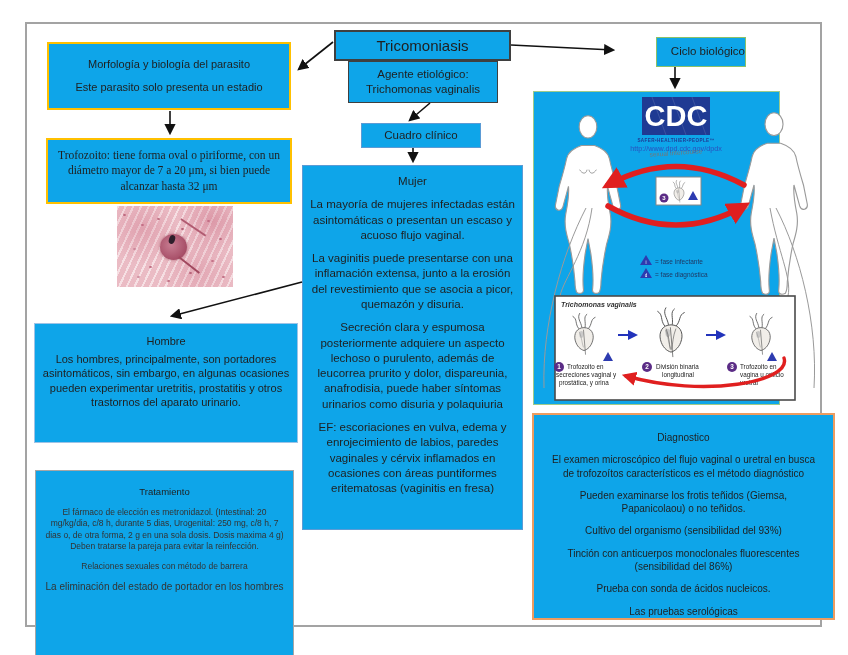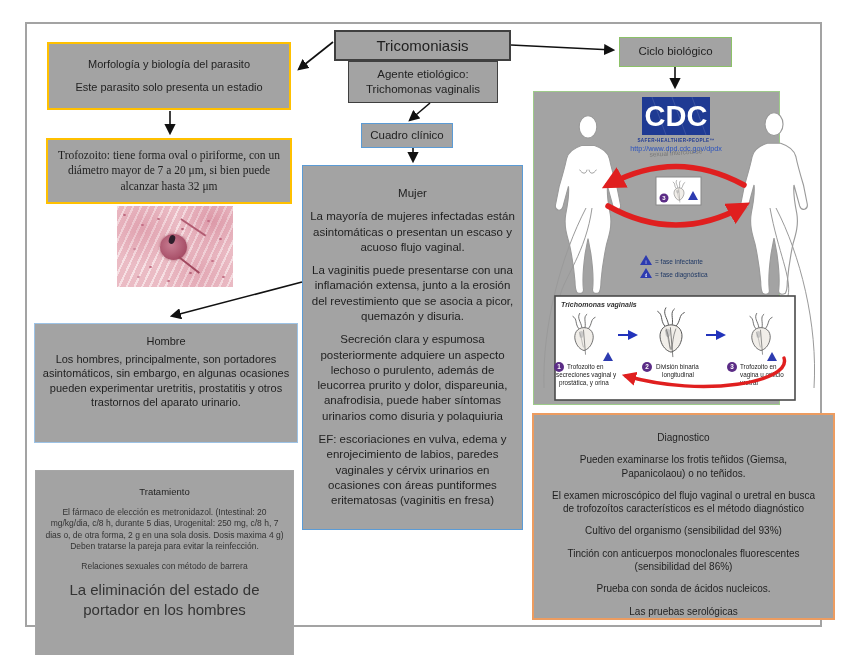--- a/index.html
+++ b/index.html
@@ -5,50 +5,50 @@
   html,body{margin:0;padding:0;}
   body{
     width:848px;height:655px;position:relative;background:#ffffff;
     font-family:"Liberation Sans","DejaVu Sans",sans-serif;color:#1f1f1f;overflow:hidden;
   }
   .slide{
     position:absolute;left:25px;top:22px;width:797px;height:605px;
     border:2px solid #a3a3a3;background:#fff;box-sizing:border-box;
   }
   .box{
-    position:absolute;background:#a3a3a3;box-sizing:border-box;text-align:center;
+    position:absolute;background:#0ea5e9;box-sizing:border-box;text-align:center;
     line-height:1.32;
   }
   .box p{margin:0;}
   
   .b-title{left:334px;top:30px;width:177px;height:31px;border:2px solid #3f3f3f;
     font-size:15px;display:flex;align-items:center;justify-content:center;z-index:3;}
   .b-agente{left:348px;top:61px;width:150px;height:42px;border:1.5px solid #3f3f3f;
     font-size:11.5px;display:flex;flex-direction:column;align-items:center;justify-content:center;z-index:2;}
-  .b-cuadro{left:361px;top:123px;width:92px;height:25px;border:1.5px solid #5B9BD5;
+  .b-cuadro{left:361px;top:123px;width:120px;height:25px;border:1.5px solid #5B9BD5;
     font-size:11.5px;display:flex;align-items:center;justify-content:center;}
   .b-morfo{left:47px;top:42px;width:244px;height:68px;border:2px solid #FFC000;
     font-size:11px;display:flex;flex-direction:column;justify-content:space-evenly;padding:4px 6px;}
   .b-trofo{left:46px;top:138px;width:246px;height:66px;border:2px solid #FFC000;
     font-size:11.5px;display:flex;align-items:center;justify-content:center;padding:2px 5px;font-family:Liberation Serif, serif;}
-  .b-ciclo{left:619px;top:37px;width:113px;height:30px;border:1.5px solid #8CC168;
-    font-size:11.5px;display:flex;align-items:center;justify-content:center;}
+  .b-ciclo{left:656px;top:37px;width:90px;height:30px;border:1.5px solid #8CC168;
+    font-size:11.5px;display:flex;align-items:center;justify-content:flex-end;}
   .b-mujer{left:302px;top:165px;width:221px;height:365px;border:1.5px solid #5B9BD5;
     font-size:11.5px;padding:8px 5px;line-height:1.33;}
   .b-mujer p{margin-top:8px;}
-  .b-mujer .bx-title{margin-top:12px;margin-bottom:0;}
+  .b-mujer .bx-title{margin-top:0;margin-bottom:0;}
   .b-hombre{left:34px;top:323px;width:264px;height:120px;border:1.5px solid #9DC3E6;
     font-size:11px;padding:7px 6px;}
   .b-hombre p{margin-top:3px;}
   .b-trat{left:35px;top:447px;width:259px;height:198px;border:1.5px solid #a6a6a6;
     font-size:8.5px;padding:7px 6px;color:#333;line-height:1.35;margin-top:23px;}
   .b-trat .bx-title{font-size:9.5px;color:#1f1f1f;}
   .b-trat p{margin-top:8px;}
   .b-trat p.tight{margin-top:0;}
-  .b-trat p.big{font-size:15px;}
+  .b-trat p.big{font-size:10px;}
   .b-diag{left:532px;top:413px;width:303px;height:207px;border:2px solid #ED9C60;
     font-size:10px;padding:7px 16px;line-height:1.33;}
   .b-diag p{margin-top:9px;}
   .b-cdc{left:533px;top:91px;width:247px;height:314px;border:1.5px solid #9ECB8A;padding:0;}
   
   .micro{
     position:absolute;left:117px;top:206px;width:116px;height:81px;z-index:2;
     background:
       radial-gradient(circle at 22% 28%, rgba(196,92,118,.28), transparent 34%),
       radial-gradient(circle at 82% 18%, rgba(186,70,100,.30), transparent 30%),
@@ -121,40 +121,40 @@
 
 <div class="box b-ciclo">
   <span>Ciclo biológico</span>
 </div>
 
 <div class="box b-mujer">
   <p class="bx-title">Mujer</p>
   <p>La mayoría de mujeres infectadas están asintomáticas o presentan un escaso y acuoso flujo vaginal.</p>
   <p>La vaginitis puede presentarse con una inflamación extensa, junto a la erosión del revestimiento que se asocia a picor, quemazón y disuria.</p>
   <p>Secreción clara y espumosa posteriormente adquiere un aspecto lechoso o purulento, además de leucorrea prurito y dolor, dispareunia, anafrodisia, puede haber síntomas urinarios como disuria y polaquiuria</p>
-  <p>EF: escoriaciones en vulva, edema y enrojecimiento de labios, paredes vaginales y cérvix urinarios en ocasiones con áreas puntiformes eritematosas (vaginitis en fresa)</p>
+  <p>EF: escoriaciones en vulva, edema y enrojecimiento de labios, paredes vaginales y cérvix inflamados en ocasiones con áreas puntiformes eritematosas (vaginitis en fresa)</p>
 </div>
 
 <div class="box b-hombre">
   <p class="bx-title">Hombre</p>
   <p>Los hombres, principalmente, son portadores asintomáticos, sin embargo, en algunas ocasiones pueden experimentar uretritis, prostatitis y otros trastornos del aparato urinario.</p>
 </div>
 
 <div class="box b-trat">
   <p class="bx-title">Tratamiento</p>
   <p>El fármaco de elección es metronidazol. (Intestinal: 20 mg/kg/dia, c/8 h, durante 5 dias, Urogenital: 250 mg, c/8 h, 7 dias o, de otra forma, 2 g en una sola dosis. Dosis maxima 4 g)</p>
   <p class="tight">Deben tratarse la pareja para evitar la reinfección.</p>
   <p>Relaciones sexuales con método de barrera</p>
   <p class="big">La eliminación del estado de portador en los hombres</p>
 </div>
 
 <div class="box b-diag">
   <p class="bx-title">Diagnostico</p>
+  <p>El examen microscópico del flujo vaginal o uretral en busca de trofozoítos característicos es el método diagnóstico</p>
   <p>Pueden examinarse los frotis teñidos (Giemsa, Papanicolaou) o no teñidos.</p>
-  <p>El examen microscópico del flujo vaginal o uretral en busca de trofozoítos característicos es el método diagnóstico</p>
   <p>Cultivo del organismo (sensibilidad del 93%)</p>
   <p>Tinción con anticuerpos monoclonales fluorescentes (sensibilidad del 86%)</p>
   <p>Prueba con sonda de ácidos nucleicos.</p>
   <p>Las pruebas serológicas</p>
 </div>
 
 <div class="box b-cdc">
 <svg width="284" height="311" viewBox="0 0 284 311">
   <defs>
     <marker id="ahr" viewBox="0 0 10 10" refX="7" refY="5" markerWidth="4.2" markerHeight="4.2" orient="auto-start-reverse">

